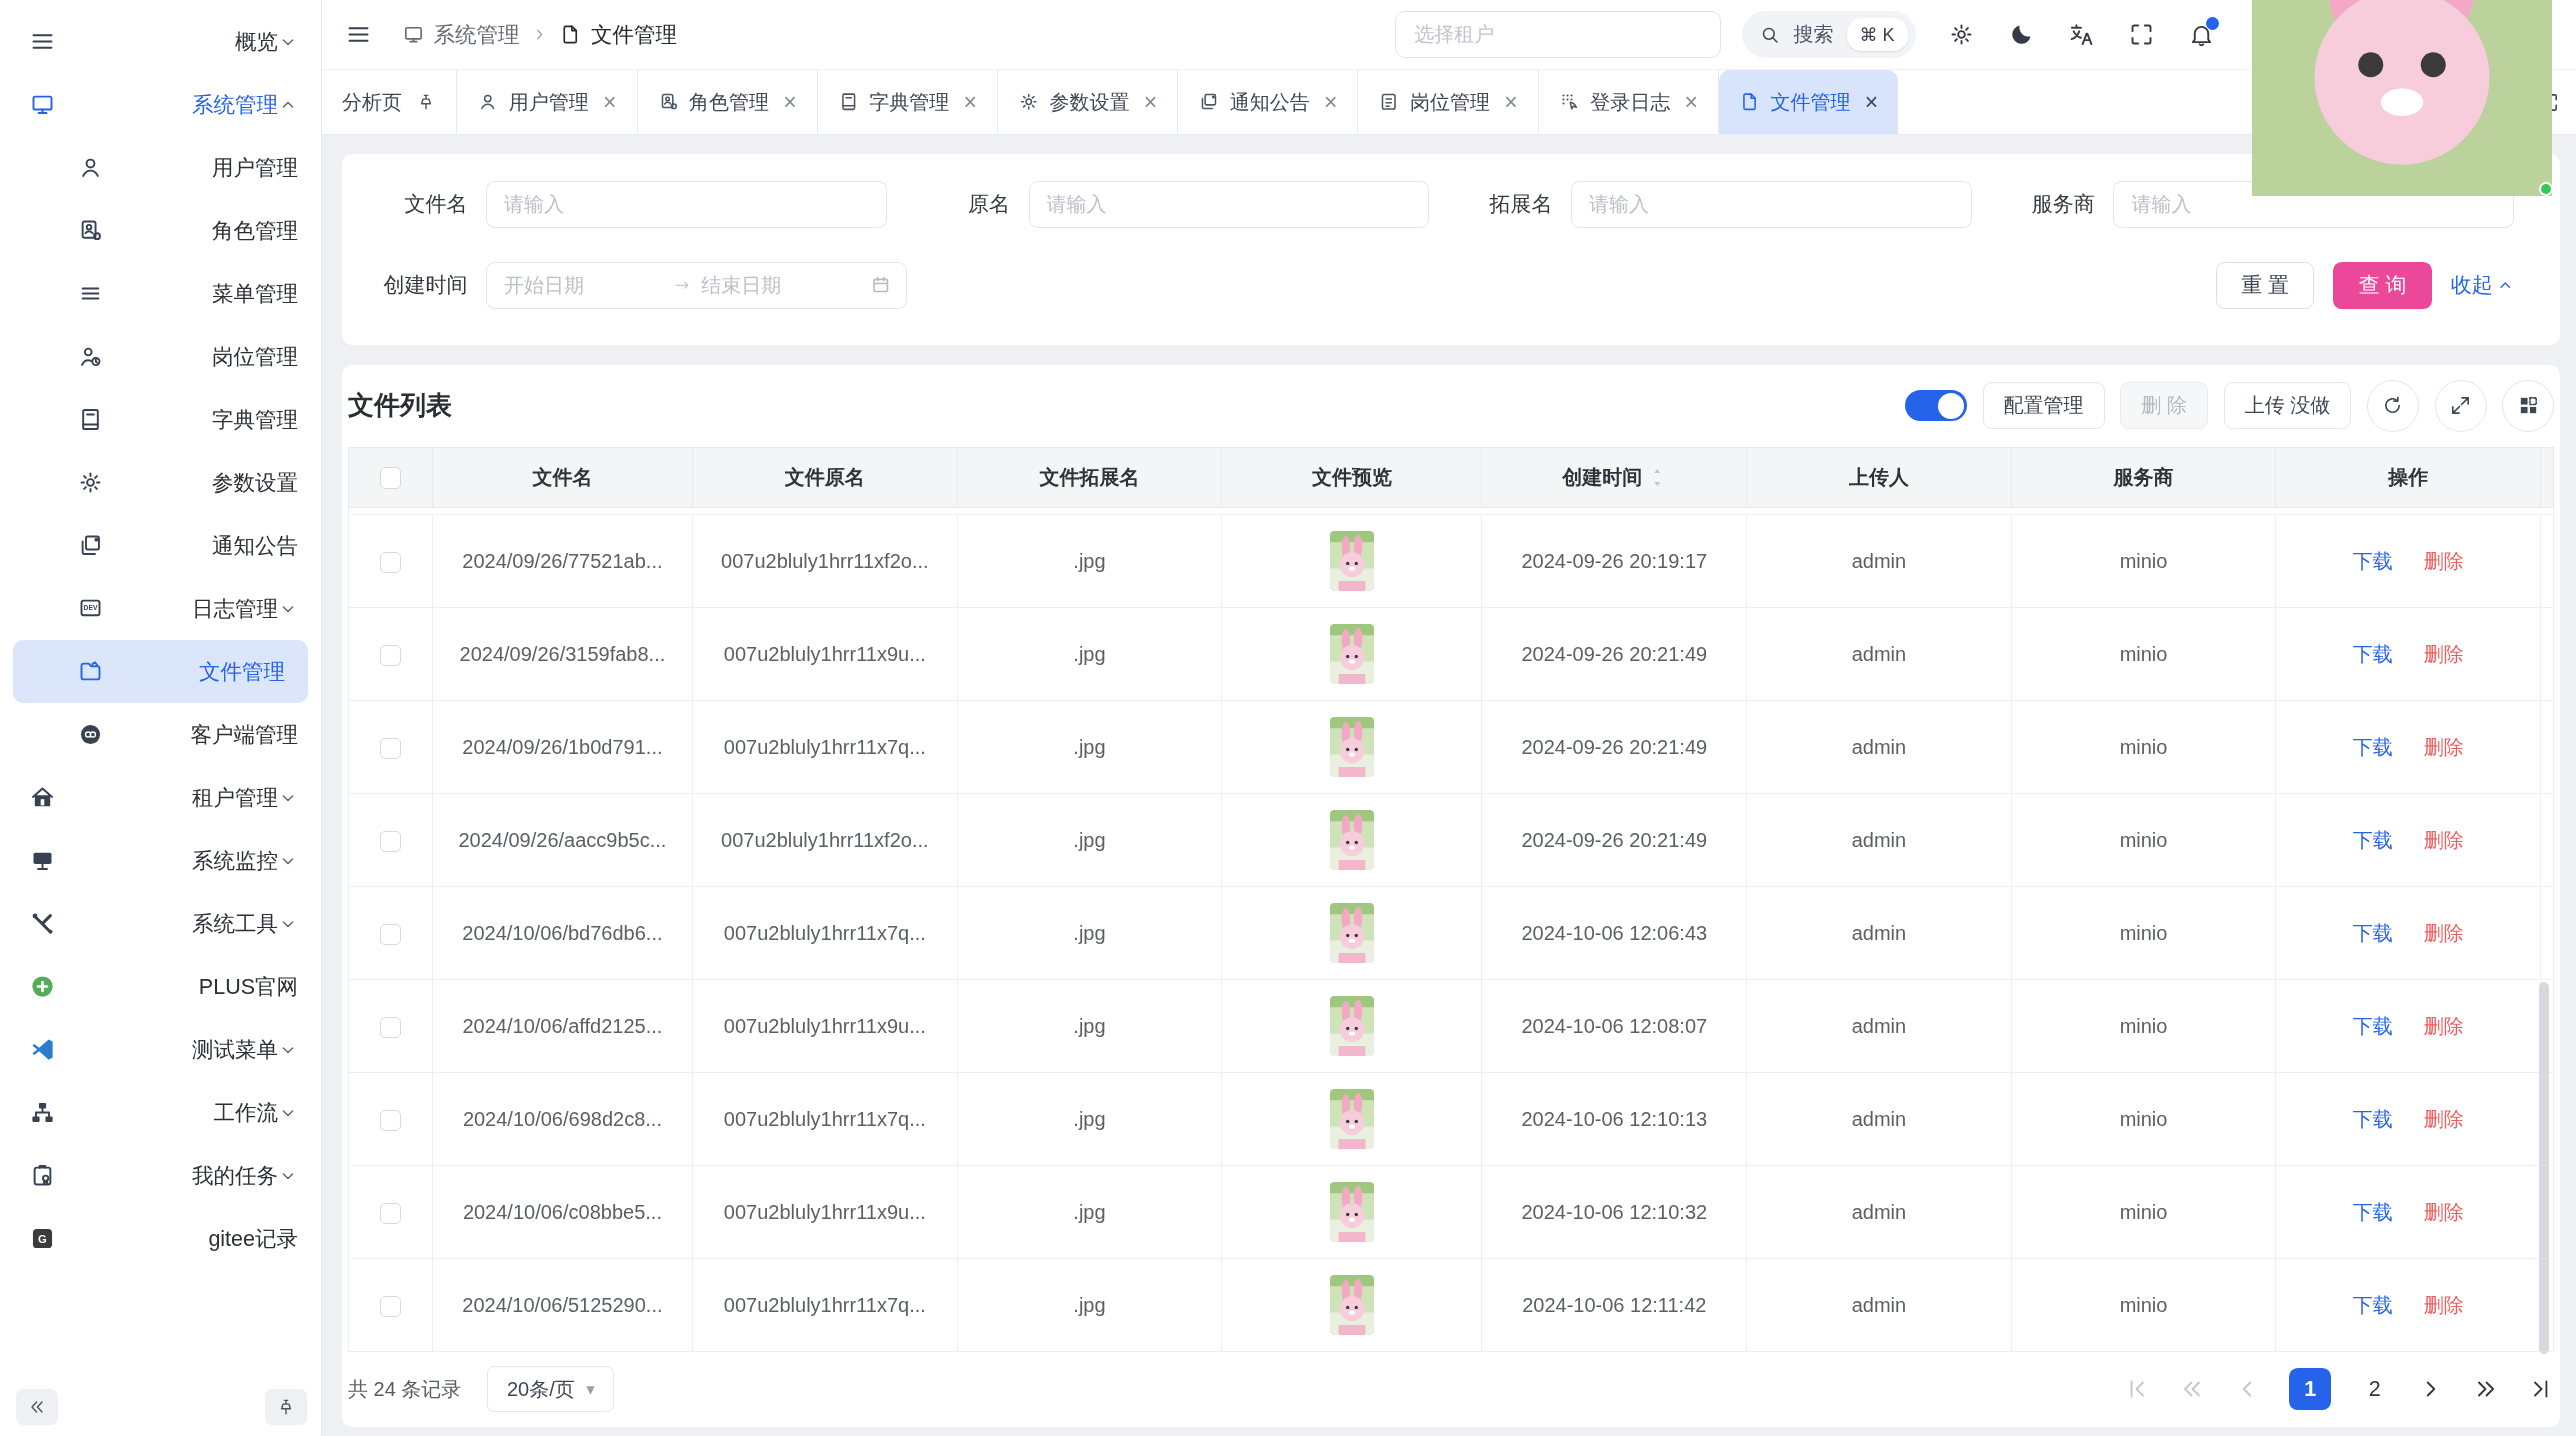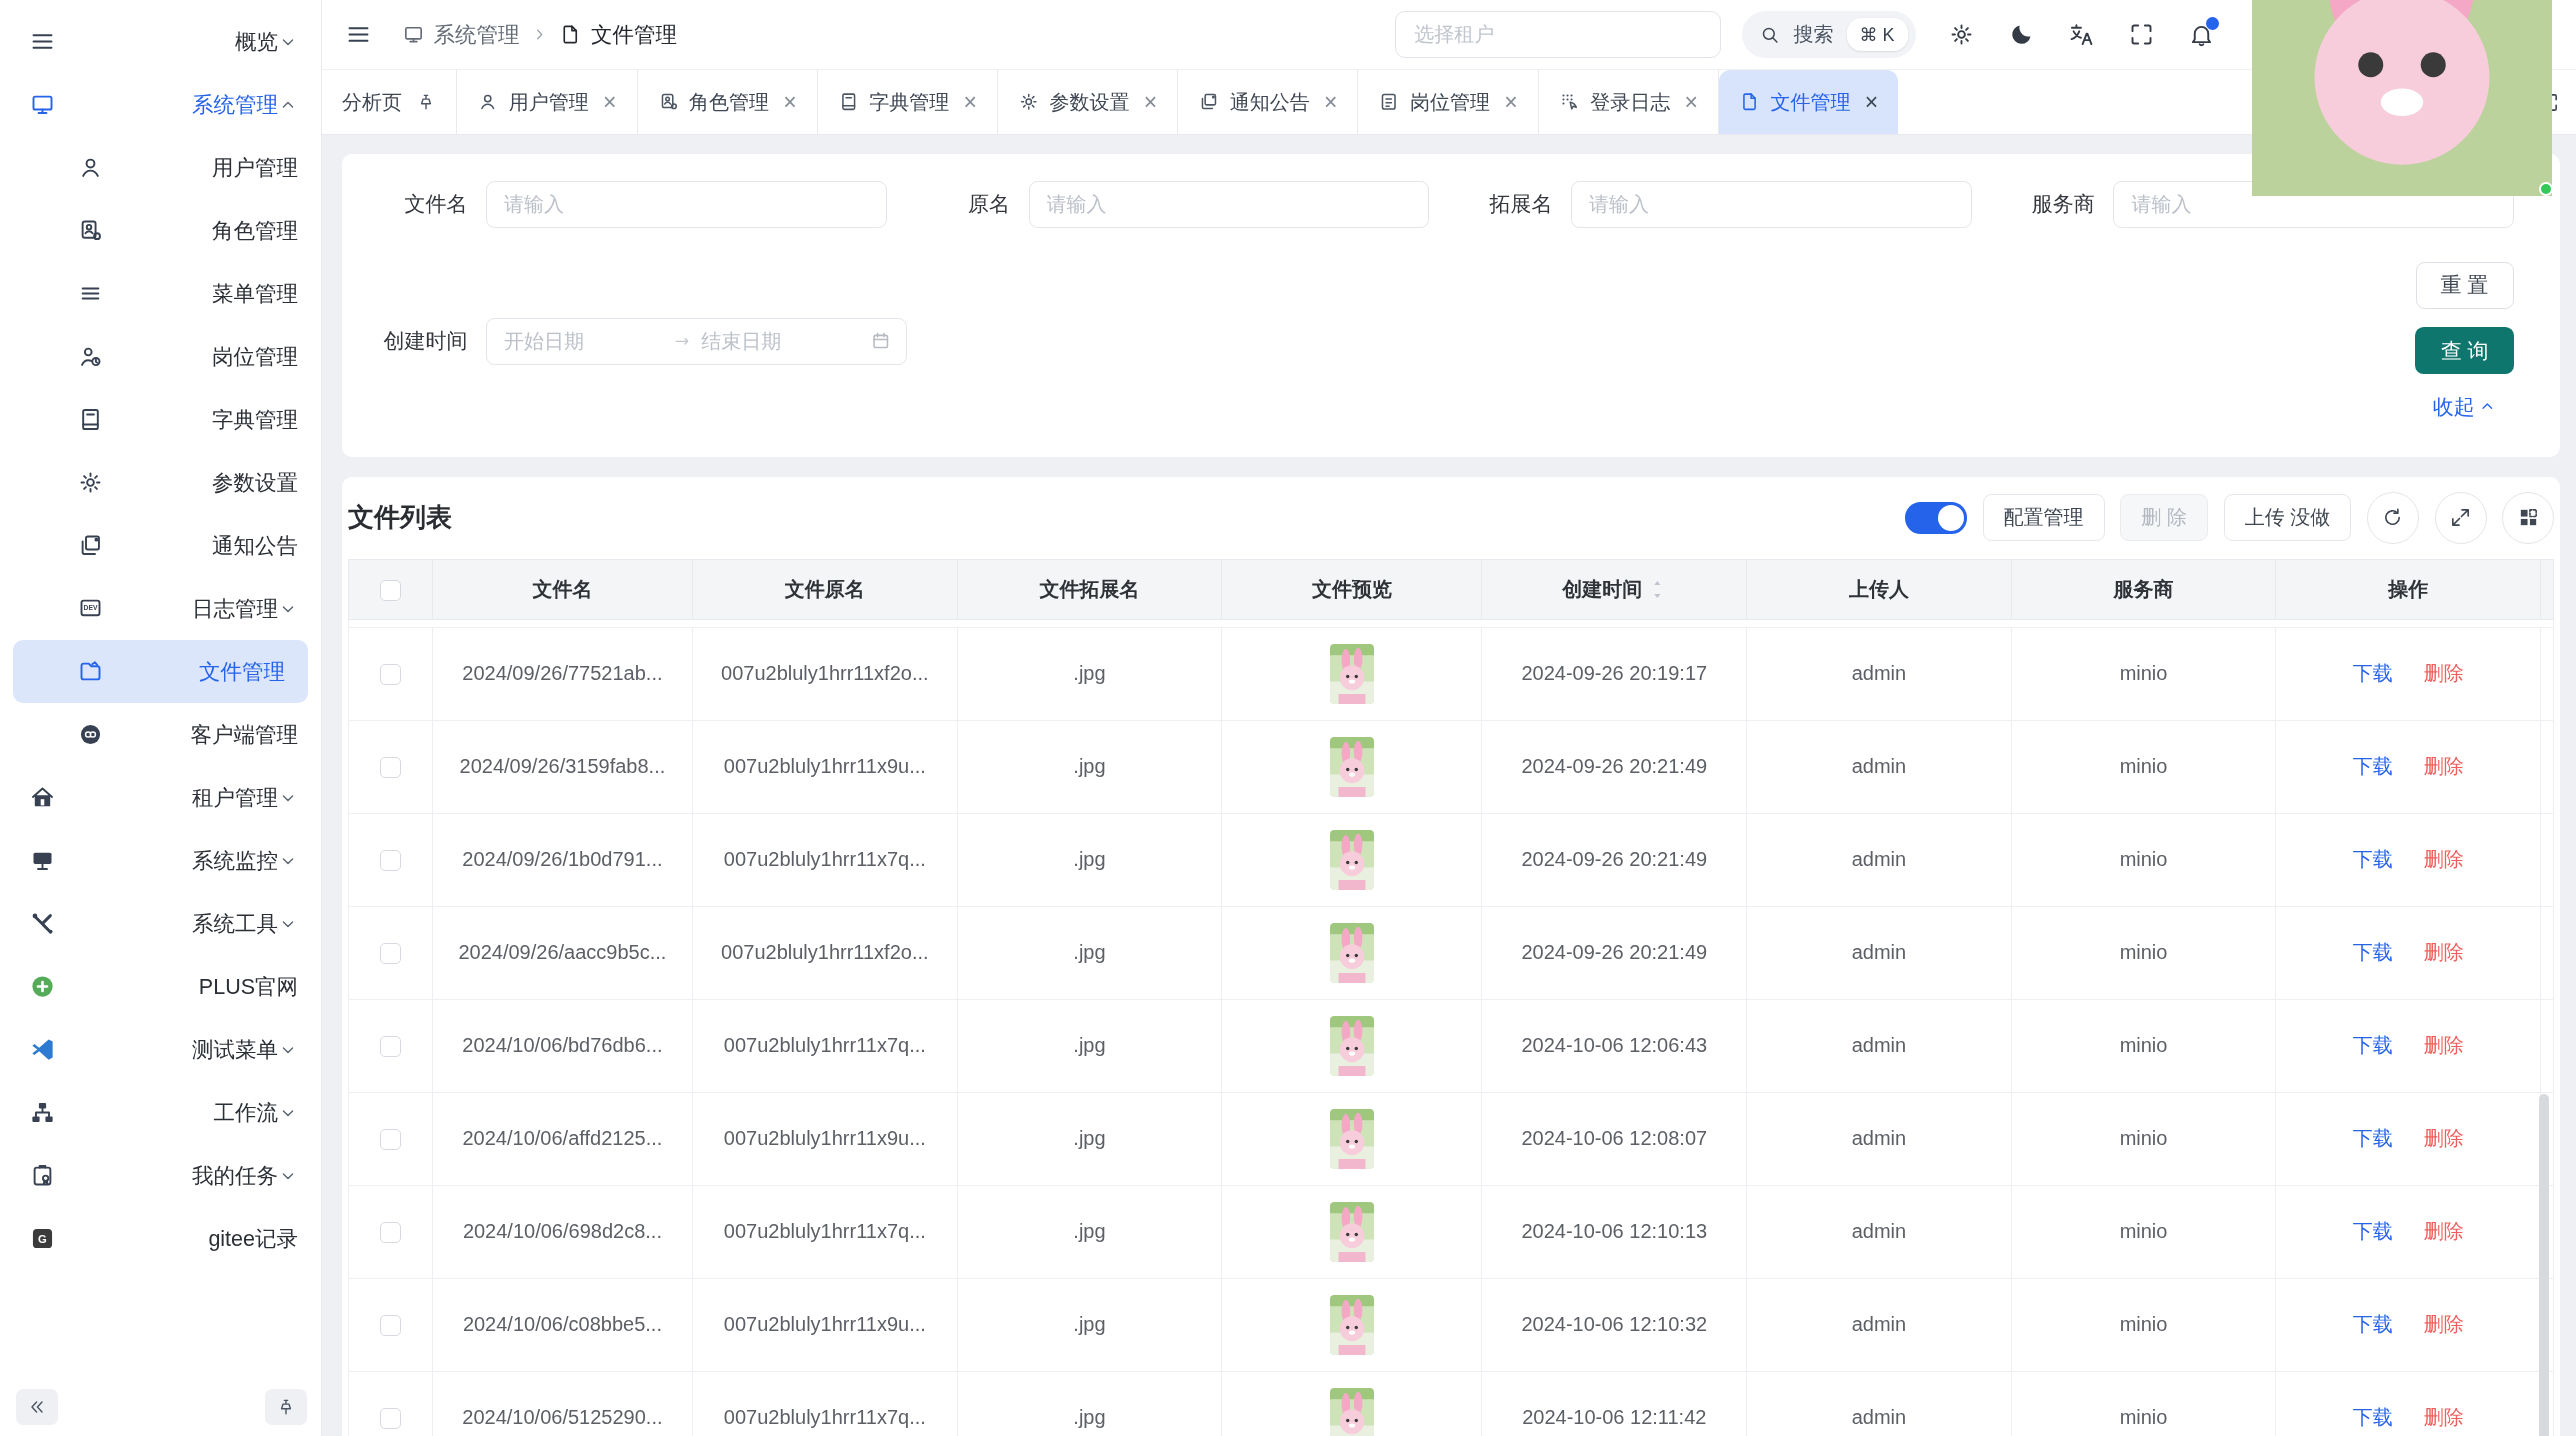--- a/index.html
+++ b/index.html
@@ -75,24 +75,24 @@
   .fgroup { flex:1; display:flex; align-items:center; }
   .flabel { min-width:94px; text-align:right; font-size:21px; color:#33373d; font-weight:500; margin-right:18.6px; white-space:nowrap; }
   .finput { flex:1; height:47px; border:1.4px solid #e3e5ea; border-radius:8.6px; font-size:20px; padding:0 17px; color:#333; outline:none; font-family:inherit; min-width:0; }
   .finput::placeholder { color:#bcc0c9; }
   .frow2 { margin-top:34px; display:flex; align-items:center; }
   .frow2 .fgroup { flex:0 0 533px; }
   .date-range { flex:1; height:47px; border:1.4px solid #e3e5ea; border-radius:8.6px; display:flex; align-items:center; padding:0 14.3px 0 17px; gap:10px; color:#bcc0c9; }
   .date-ph { flex:1; font-size:20px; }
   .date-arrow { width:18.6px; height:18.6px; color:#c3c7cd; }
   .date-range .cal { width:21.5px; height:21.5px; color:#b6bac2; }
-  .factions { margin-left:auto; display:flex; align-items:center; gap:18.6px;flex-direction:column; }
+  .factions { margin-left:auto; display:flex; gap:18.6px; }
   .btn { height:47px; border-radius:8.6px; font-size:21px; display:inline-flex; align-items:center; justify-content:center; cursor:pointer; border:none; font-family:inherit; }
   .btn-plain { border:1.4px solid #dcdfe4; color:#3f4753; background:#fff; padding:0 18.6px 0 24px; letter-spacing:5.7px; }
-  .btn-primary { background:#0f766e; color:#fff; padding:0 20px 0 26px; letter-spacing:5.7px; }
+  .btn-primary { background:#ec4899; color:#fff; padding:0 20px 0 26px; letter-spacing:5.7px; }
   .collapse-link { color:#2563eb; font-size:21px; display:flex; align-items:center; gap:2.9px; cursor:pointer; }
   .collapse-link .icon { width:18.6px; height:18.6px; }
 
   
   .table-card { margin-top:20px; padding:0 6px; position:relative; height:1062px; }
   .card-head { height:82px; display:flex; align-items:center; }
   .card-title { font-size:26px; font-weight:600; color:#2a2e33; }
   .toolbar { margin-left:auto; display:flex; align-items:center; gap:15.7px; }
   .toggle { width:62px; height:31.5px; border-radius:15.7px; background:#2563eb; position:relative; cursor:pointer; }
   .toggle .knob { position:absolute; top:2.9px; right:2.9px; width:26px; height:26px; border-radius:50%; background:#fff; }

